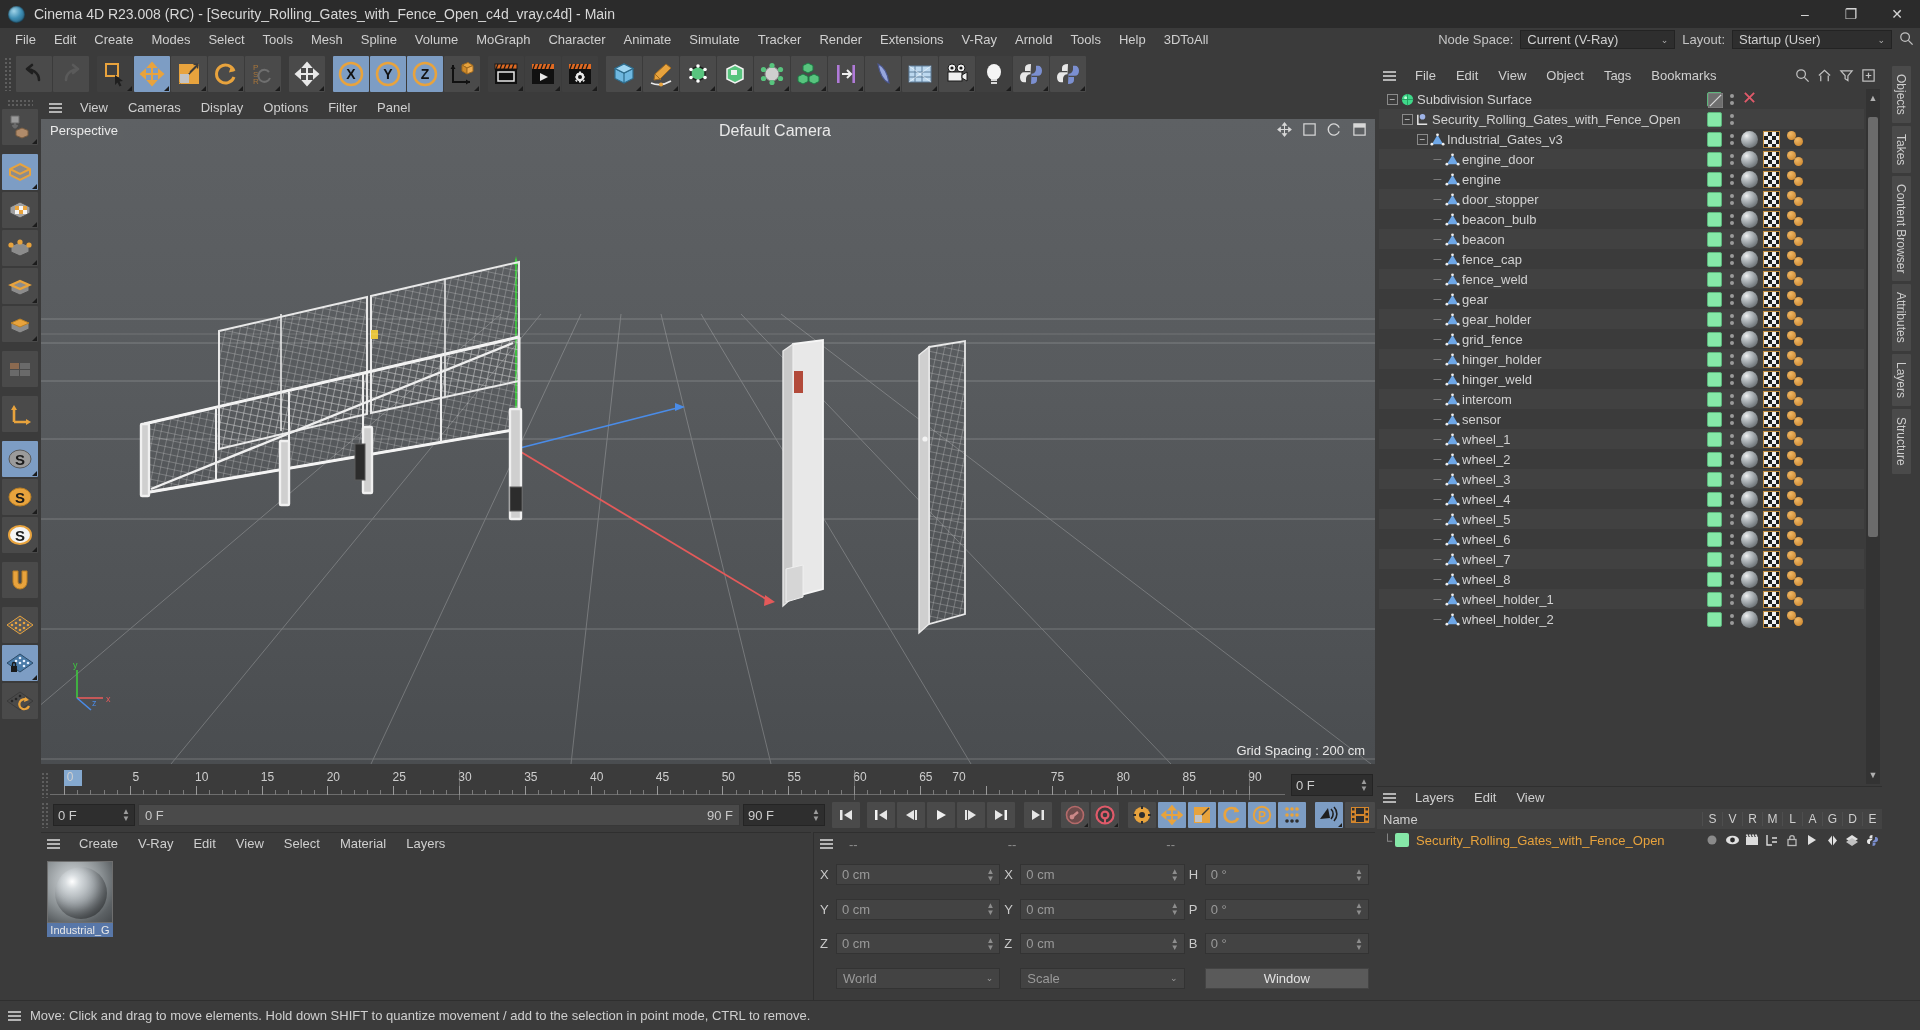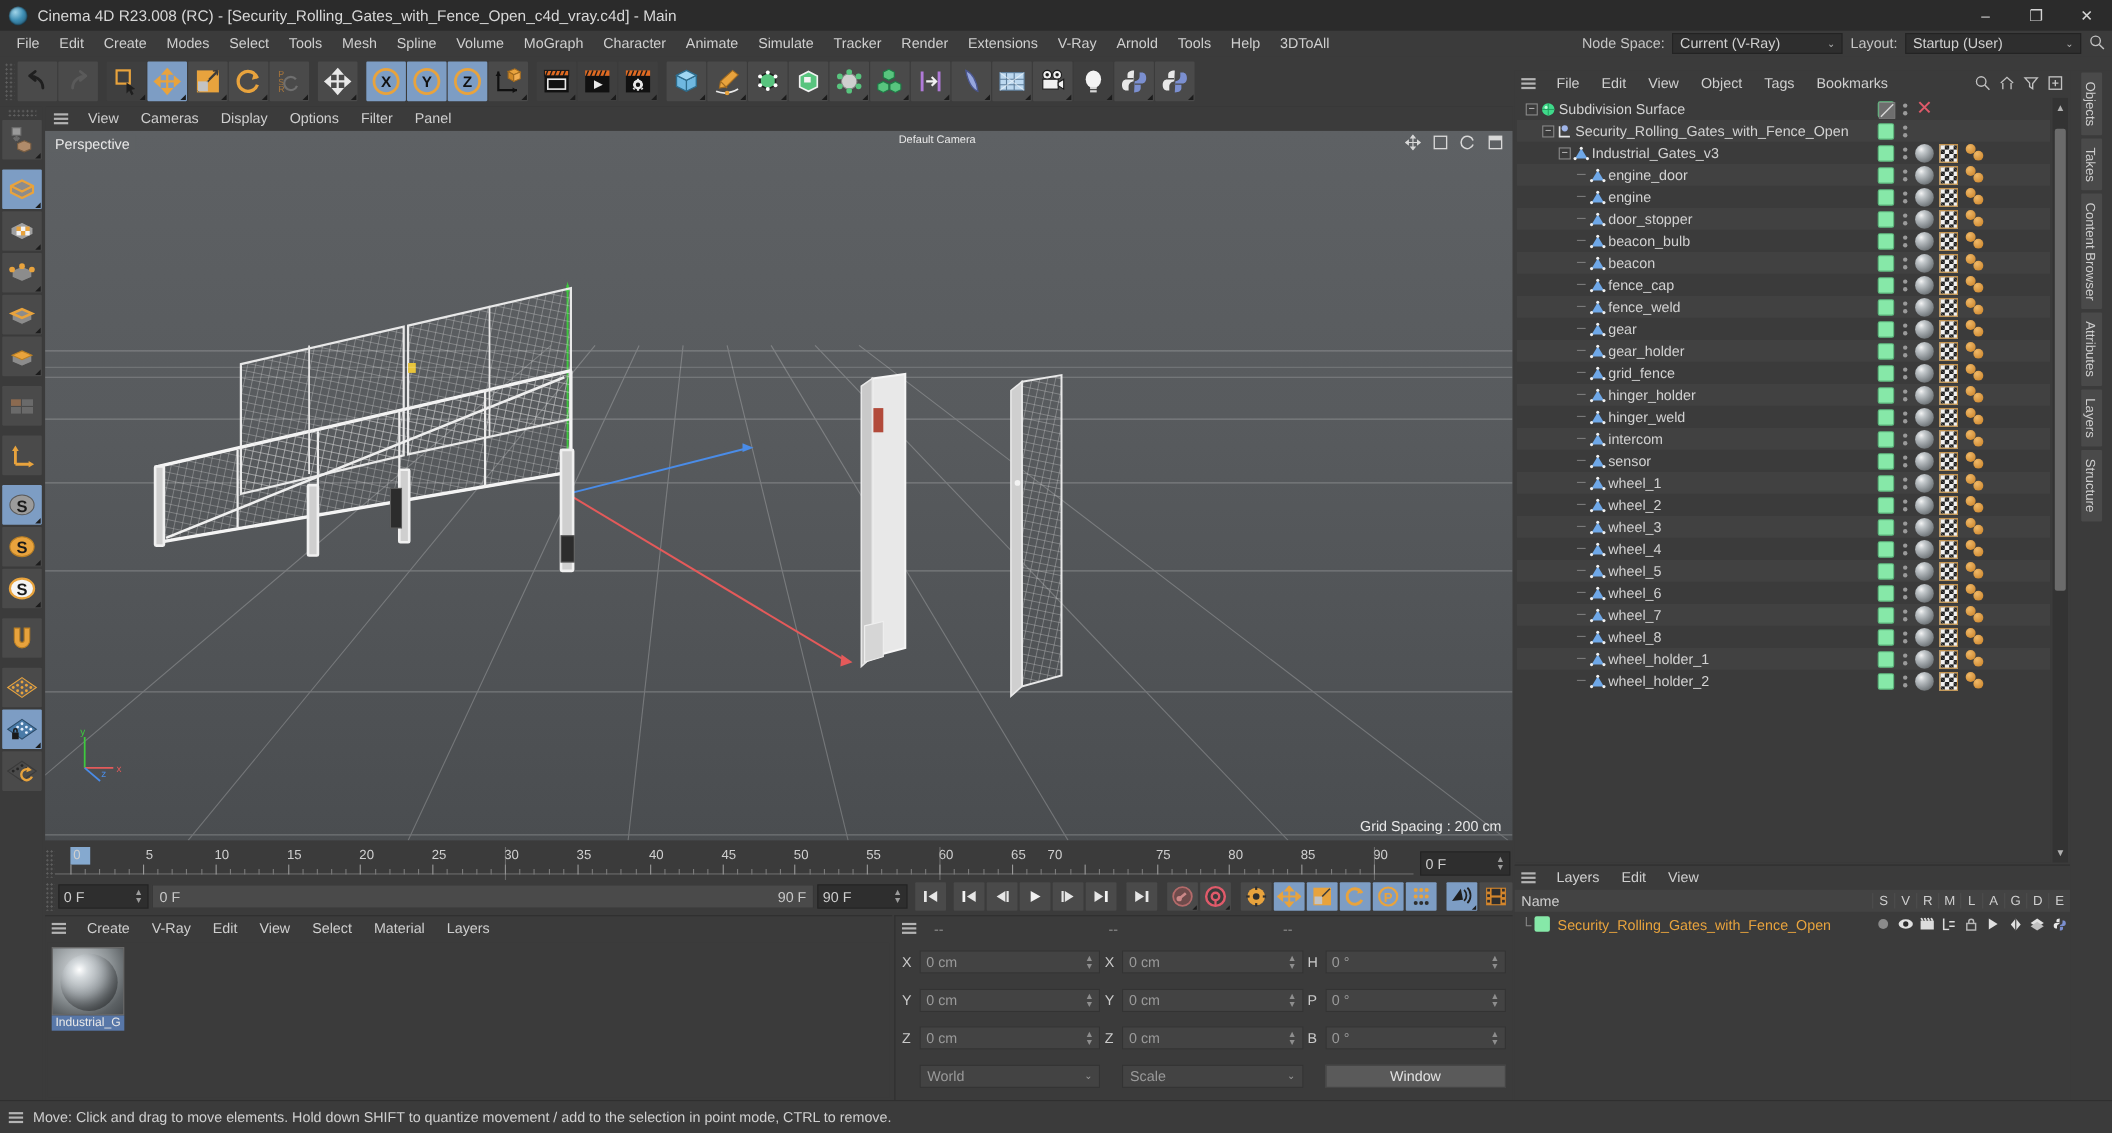--- a/index.html
+++ b/index.html
@@ -116,21 +116,21 @@
   .viewport {
     position: absolute; left: 0; top: 22px; right: 0; bottom: 0;
     background: linear-gradient(#5e6164 0%, #585b5e 40%, #4a4d50 100%);
     overflow: hidden;
   }
   .vp-label {
     position: absolute; left: 4px; top: 3px; font-size: 13px; color: #e9e9e9;
     background: rgba(95,98,101,.55); padding: 1px 5px;
   }
   .vp-cam {
-    position: absolute; right: 488px; top: 3px; font-size: 10px; color: #e9e9e9;
+    position: absolute; right: 544px; top: 3px; font-size: 16px; color: #e9e9e9;
   }
   .vp-grid-label {
     position: absolute; right: 10px; bottom: 6px; font-size: 13px; color: #e8e8e8;
   }
   .vp-icons {
     position: absolute; right: 8px; top: 3px; display: flex; gap: 10px;
     align-items: center;
   }
 
   

